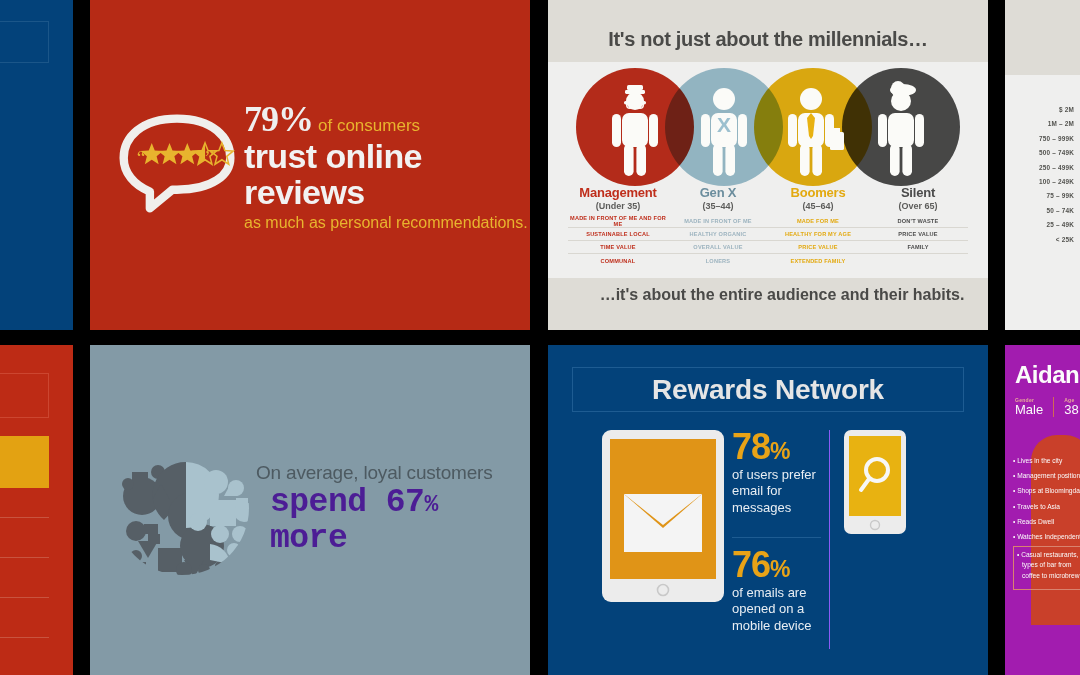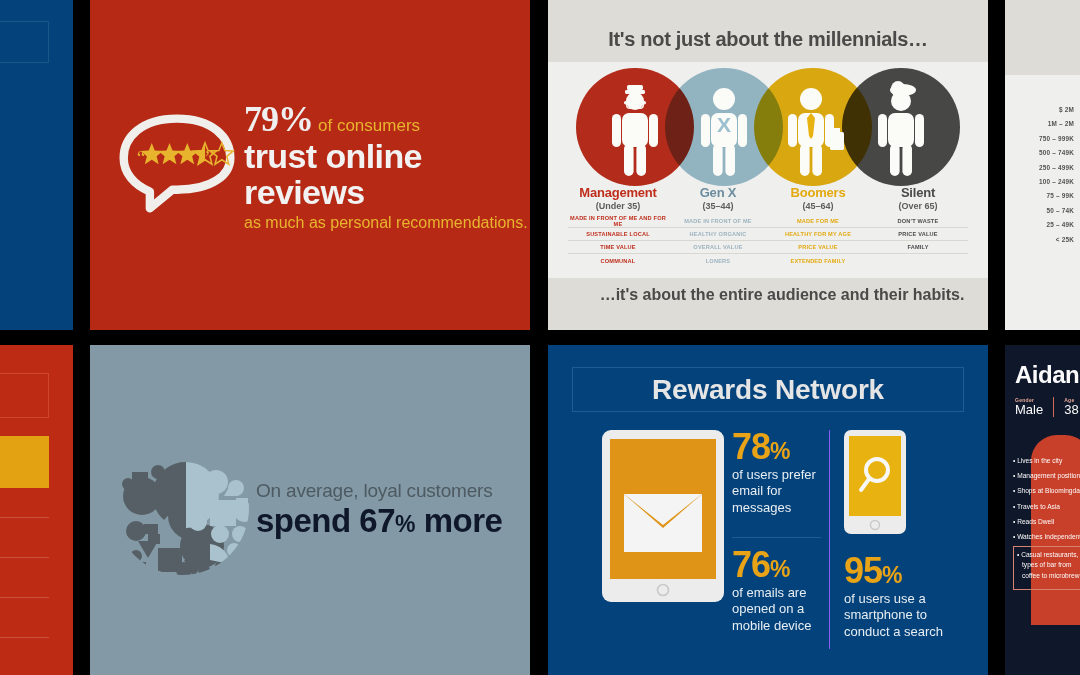--- a/index.html
+++ b/index.html
@@ -74,23 +74,23 @@
       font-family:"Liberation Sans Narrow","Liberation Sans",sans-serif; }
 
   
   #p-loyal{ left:90px; top:345px; width:440px; height:330px; background:#839aa6; }
   .loy-wrap{ position:absolute; left:0; top:0; width:100%; height:100%;
       display:flex; align-items:center; }
   .loy-art{ width:140px; margin-left:22px; flex:none; }
   .loy-txt{ flex:1; padding-left:4px; }
   .loy-l1{ font-size:19px; color:#4d5a61; letter-spacing:-0.2px;
       font-family:"Liberation Sans Narrow","Liberation Sans",sans-serif; }
-  .loy-l2{ font-size:33px; font-weight:bold; color:#0f172a; line-height:1.1;
-      letter-spacing:-0.5px; margin:1px 0;
-      font-family:Liberation Sans, sans-serif; }
+  .loy-l2{ font-size:33px; font-weight:bold; color:#4c1d95; line-height:1.1;
+      letter-spacing:-0.5px; margin:1px 14px;
+      font-family:Liberation Mono, monospace; }
   .loy-l2 .pctsm{ font-size:23px; }
   .loy-l3{ font-size:19px; color:#4d5a61; letter-spacing:-0.2px;
       font-family:"Liberation Sans Narrow","Liberation Sans",sans-serif; }
 
   
   #p-rewards{ left:548px; top:345px; width:440px; height:330px; background:#03427a; }
   .rw-head{ position:absolute; left:24px; top:22px; right:24px; height:45px;
       border:1px solid #1e5c92; display:flex; align-items:center; justify-content:center; }
   .rw-head span{ font-size:28px; font-weight:bold; color:#e5e5e5; letter-spacing:-0.2px;
       font-family:"Liberation Sans Narrow","Liberation Sans",sans-serif; }
@@ -104,21 +104,21 @@
   .rw-cellBot{ flex:1; padding-top:10px; }
   .rw-cellPhone{ flex:1; padding-bottom:6px; }
   .rw-num{ font-size:36px; font-weight:bold; color:#e8a317; line-height:0.95;
       letter-spacing:-1px;
       font-family:"Liberation Sans Narrow","Liberation Sans",sans-serif; }
   .rw-num .pc{ font-size:23px; }
   .rw-lbl{ font-size:13px; color:#e9eef3; line-height:1.25; margin-top:3px;
       font-family:"Liberation Sans Narrow","Liberation Sans",sans-serif; }
 
   
-  #p-aidan{ left:1005px; top:345px; width:75px; height:330px; background:#0f172a; }
+  #p-aidan{ left:1005px; top:345px; width:75px; height:330px; background:#a21caf; }
   .ai-name{ position:absolute; left:10px; top:16px; font-size:24px; font-weight:bold;
       color:#fbfbfb; letter-spacing:-0.5px; white-space:nowrap;
       font-family:"Liberation Sans Narrow","Liberation Sans",sans-serif; }
   .ai-meta{ position:absolute; left:10px; top:52px; display:flex; }
   .ai-mcell{ padding-right:10px; margin-right:10px; border-right:1px solid #d06a55; }
   .ai-mcell:last-child{ border:none; }
   .ai-mk{ font-size:5px; font-weight:bold; color:#e8a99a; letter-spacing:0.3px;
       font-family:"Liberation Sans Narrow","Liberation Sans",sans-serif; }
   .ai-mv{ font-size:13px; color:#fbfbfb; line-height:1.1;
       font-family:"Liberation Sans Narrow","Liberation Sans",sans-serif; }
@@ -397,24 +397,20 @@
         <div class="rw-colB">
           <div class="rw-cellPhone">
             <svg viewBox="0 0 62 104" width="62" height="104">
               <rect x="0" y="0" width="62" height="104" rx="7" fill="#ececec"></rect>
               <rect x="5" y="6" width="52" height="80" fill="#e8b211"></rect>
               <circle cx="31" cy="95" r="4.5" fill="none" stroke="#c9c9c9" stroke-width="1.4"></circle>
               <circle cx="33" cy="40" r="11" fill="none" stroke="#f7f7f7" stroke-width="4"></circle>
               <line x1="25" y1="49" x2="17" y2="60" stroke="#f7f7f7" stroke-width="4" stroke-linecap="round"></line>
             </svg>
           </div>
-          <div class="rw-cellBot" style="border:none">
-            <div class="rw-num"><span>95</span><span class="pc">%</span></div>
-            <div class="rw-lbl">of users use a smartphone to conduct a search</div>
-          </div>
         </div>
       </div>
     </div>
   </div>
 
   <div class="panel" id="p-aidan">
     <div class="ai-ghost"></div>
     <div class="ai-name">Aidan</div>
     <div class="ai-meta">
       <div class="ai-mcell">

